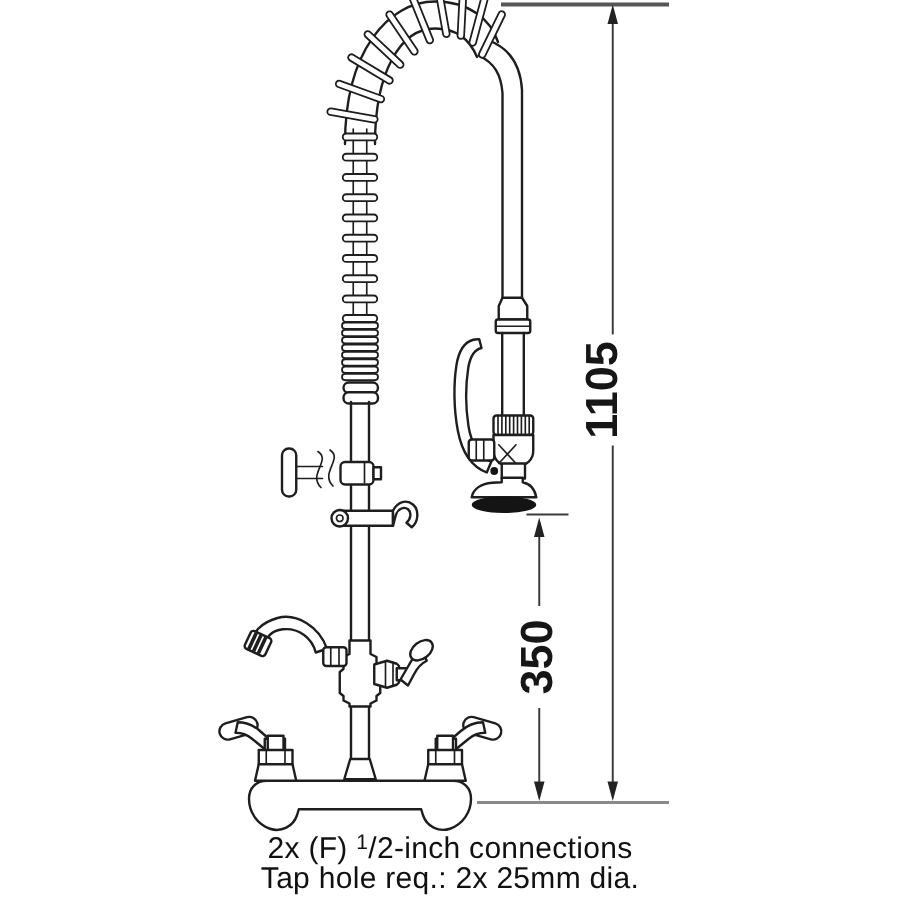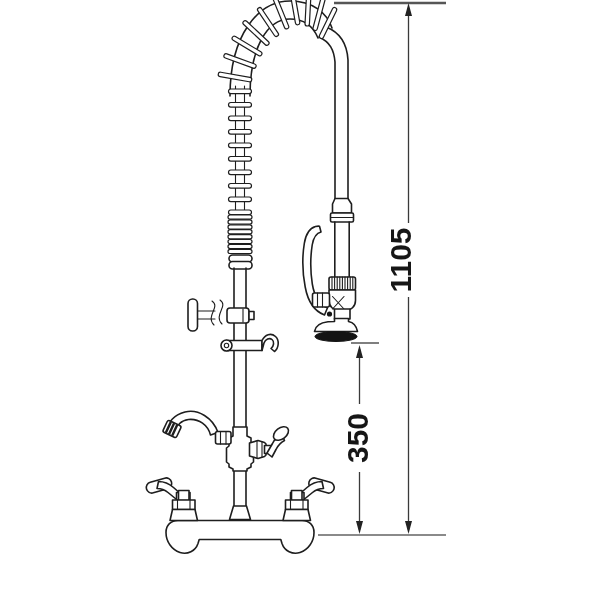--- a/index.html
+++ b/index.html
@@ -180,13 +180,15 @@
       <path class="wh" d="M233.5,506 H246.5 L250.5,519.5 H229.5 Z"></path>
       <path class="wh" d="M178,520.5 H302 C309,520.5 314,525 314,532.5 C314,541.5 308.5,549.5 300,552.5 C292.5,555 284.5,551 282,543.5 L280.8,539.5 H199.2 L198,543.5 C195.5,551 187.5,555 180,552.5 C171.5,549.5 166,541.5 166,532.5 C166,525 171,520.5 178,520.5 Z"></path>
       <use href="#mixvalve"></use>
       <use href="#mixvalve" transform="translate(480.5,0) scale(-1,1)"></use>
     </g>
 
   </g>
 </svg>
 
 <div class="caption">
+  <div class="row"><span>2x (F) </span><sup>1</sup><span>/2-inch connections</span></div>
+  <div class="row">Tap hole req.: 2x 25mm dia.</div>
 </div>
 
 </body></html>

